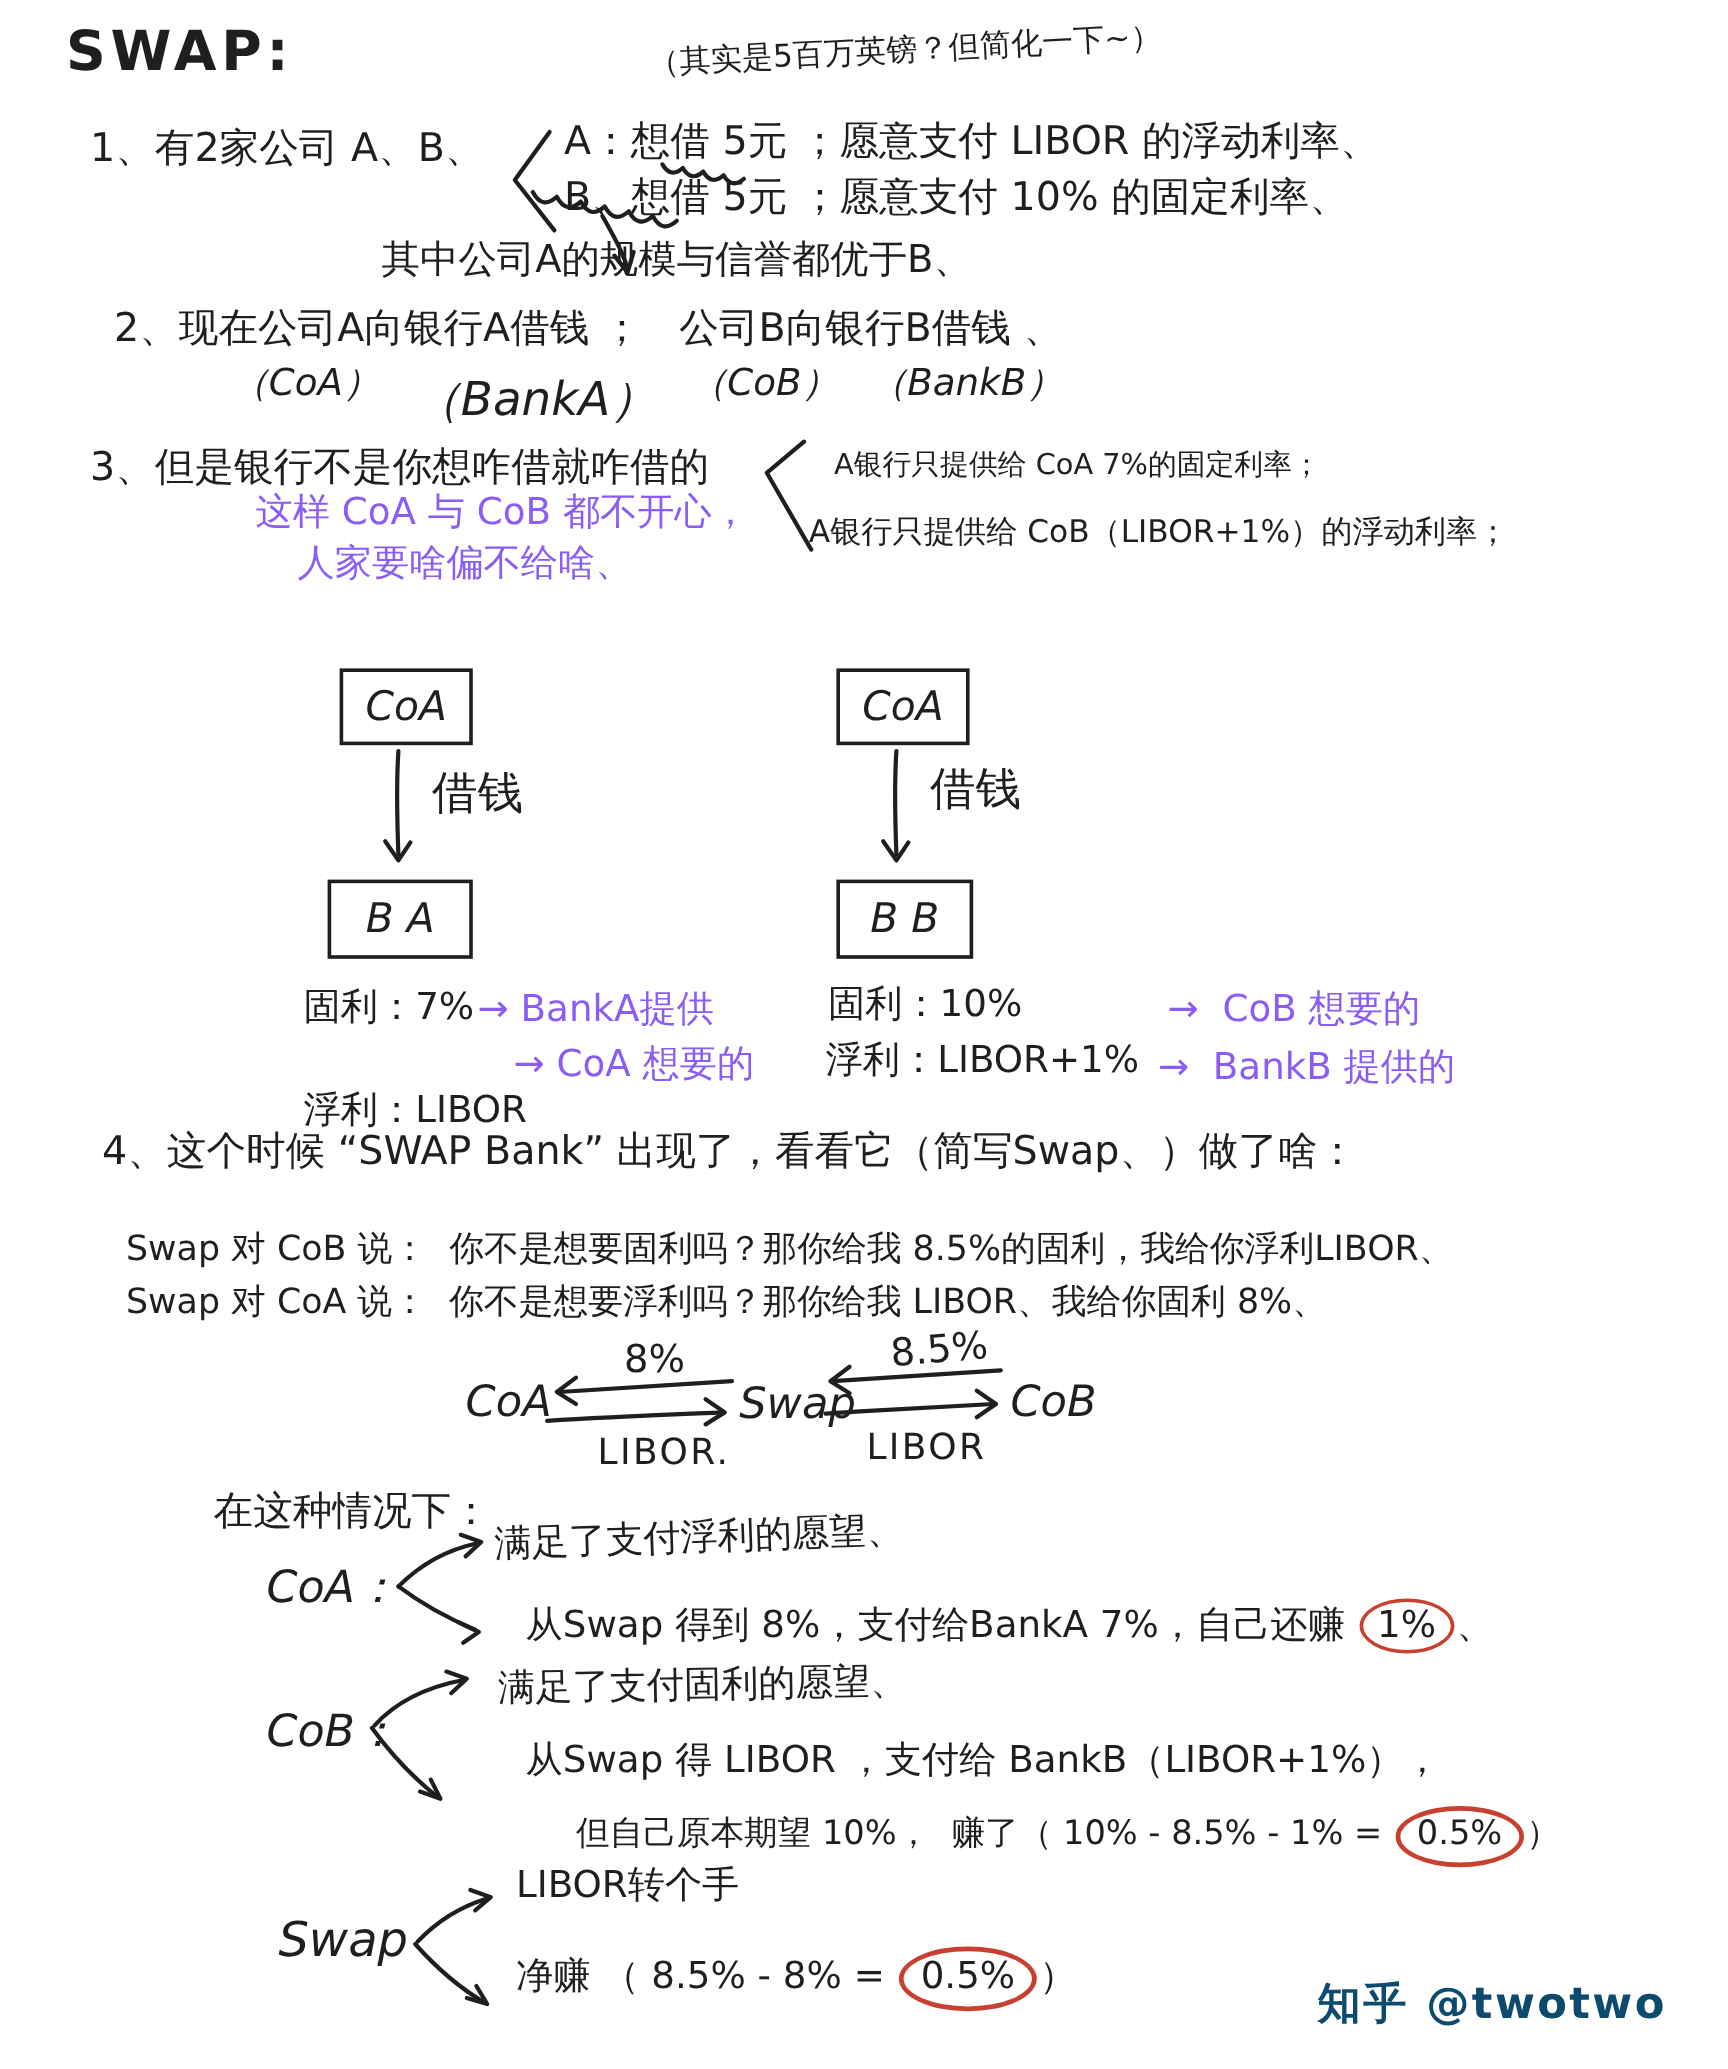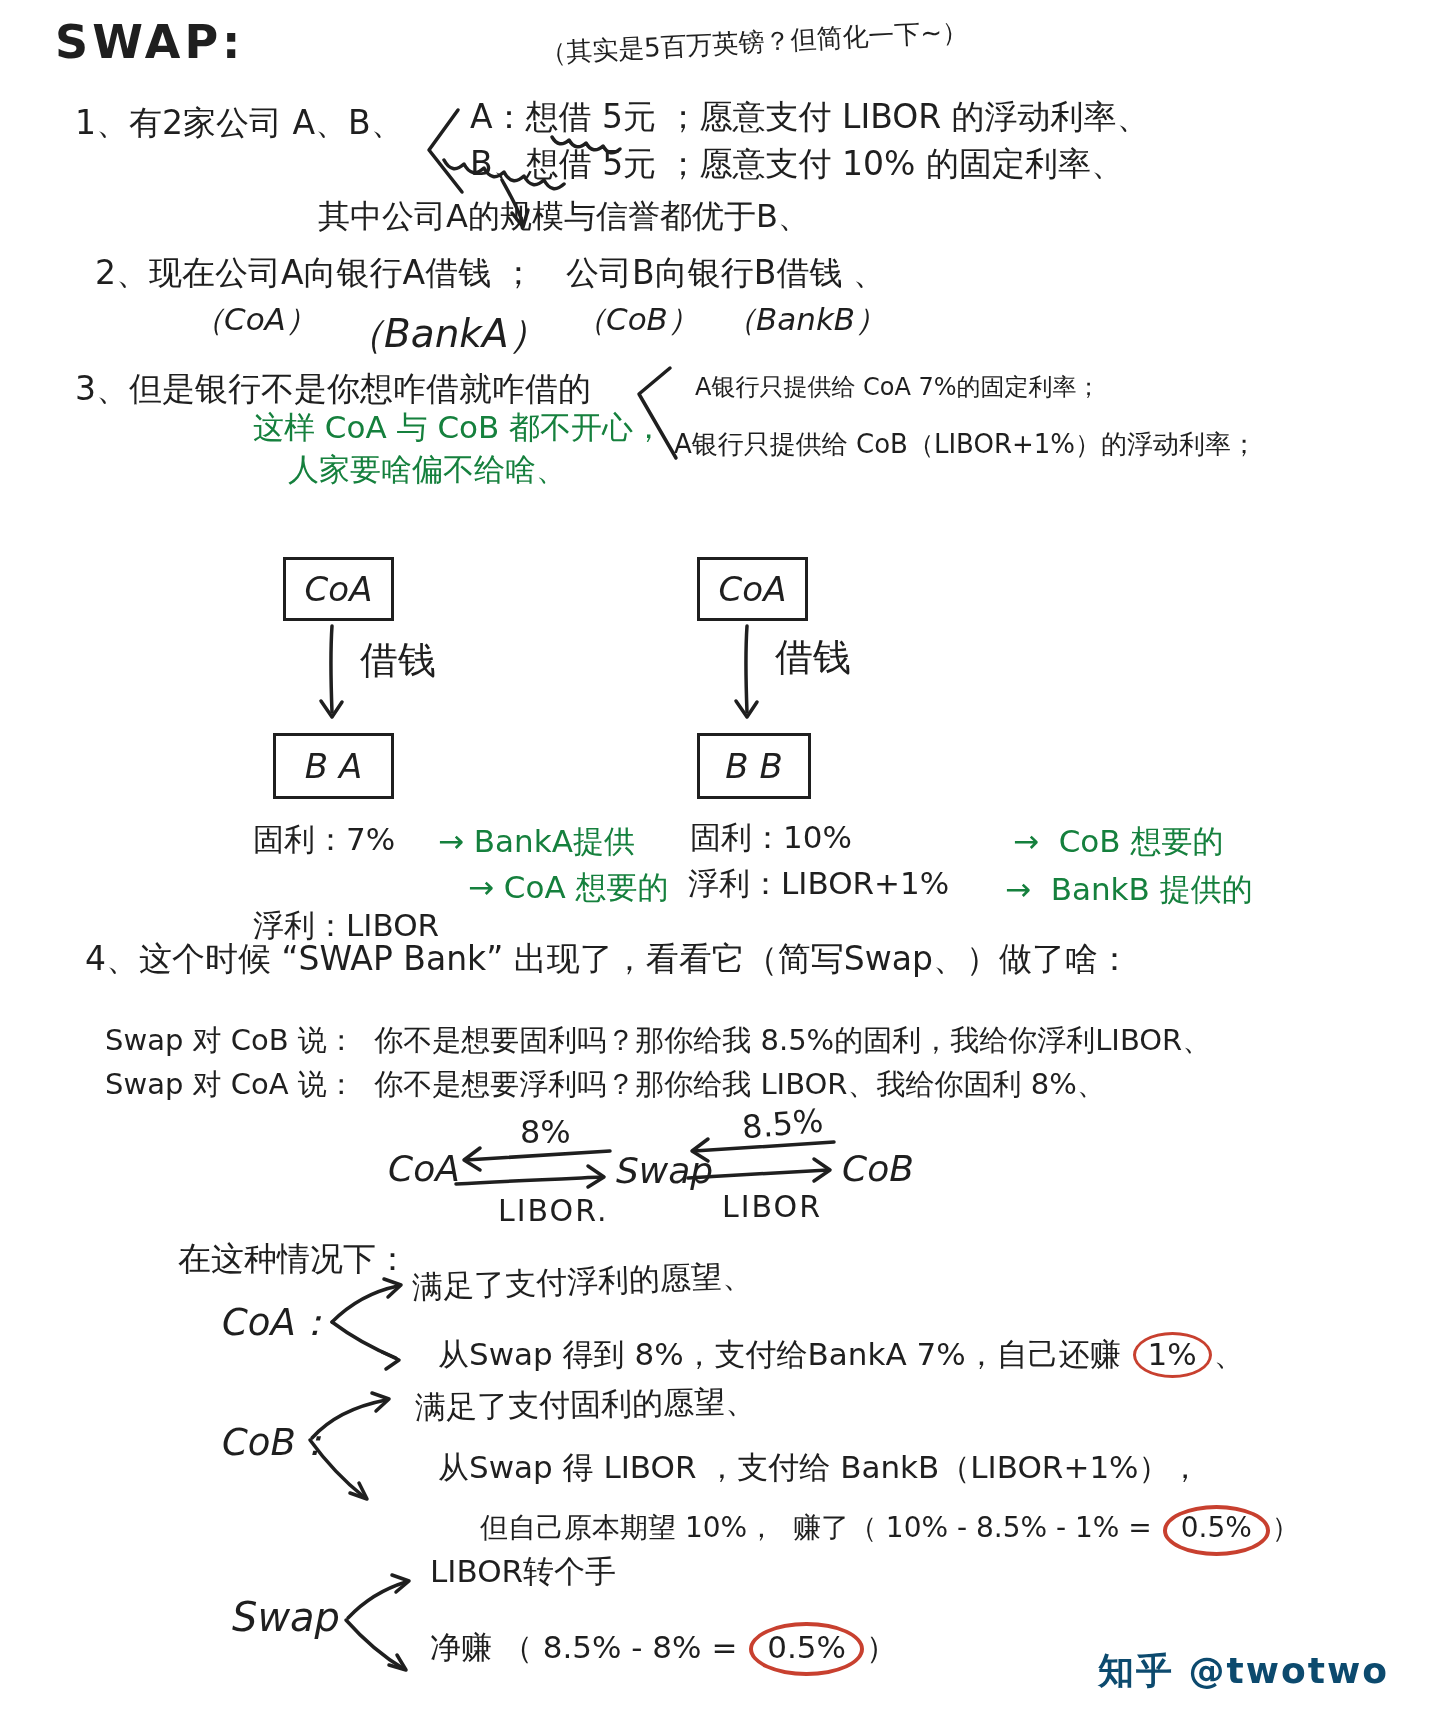--- a/index.html
+++ b/index.html
@@ -1,21 +1,21 @@
 <!DOCTYPE html>
 <html><head>
 <meta charset="utf-8">
 <style>
   html,body{margin:0;padding:0;background:#ffffff;}
   .page{
     position:relative;width:1440px;height:1724px;background:#ffffff;overflow:hidden;
     font-family:"DejaVu Sans","Liberation Sans",sans-serif;color:#1f1f1f;
   }
   .t{position:absolute;white-space:pre;line-height:1.25;color:#1f1f1f;}
-  .blue{color:#15803d;margin-left:40px;}
+  .blue{color:#8b5cf6;}
   .lat{font-style:italic;}
   .box{
     position:absolute;border:3px solid #1f1f1f;display:flex;align-items:center;justify-content:center;
     font-size:34px;font-style:italic;background:#fff;
   }
   .circled{
     display:inline-block;border:3px solid #c8402f;border-radius:50%;
     padding:2px 12px 4px;margin:0 2px;line-height:1.1;
   }
   .circled.big{border-width:4px;padding:4px 14px 8px;}

